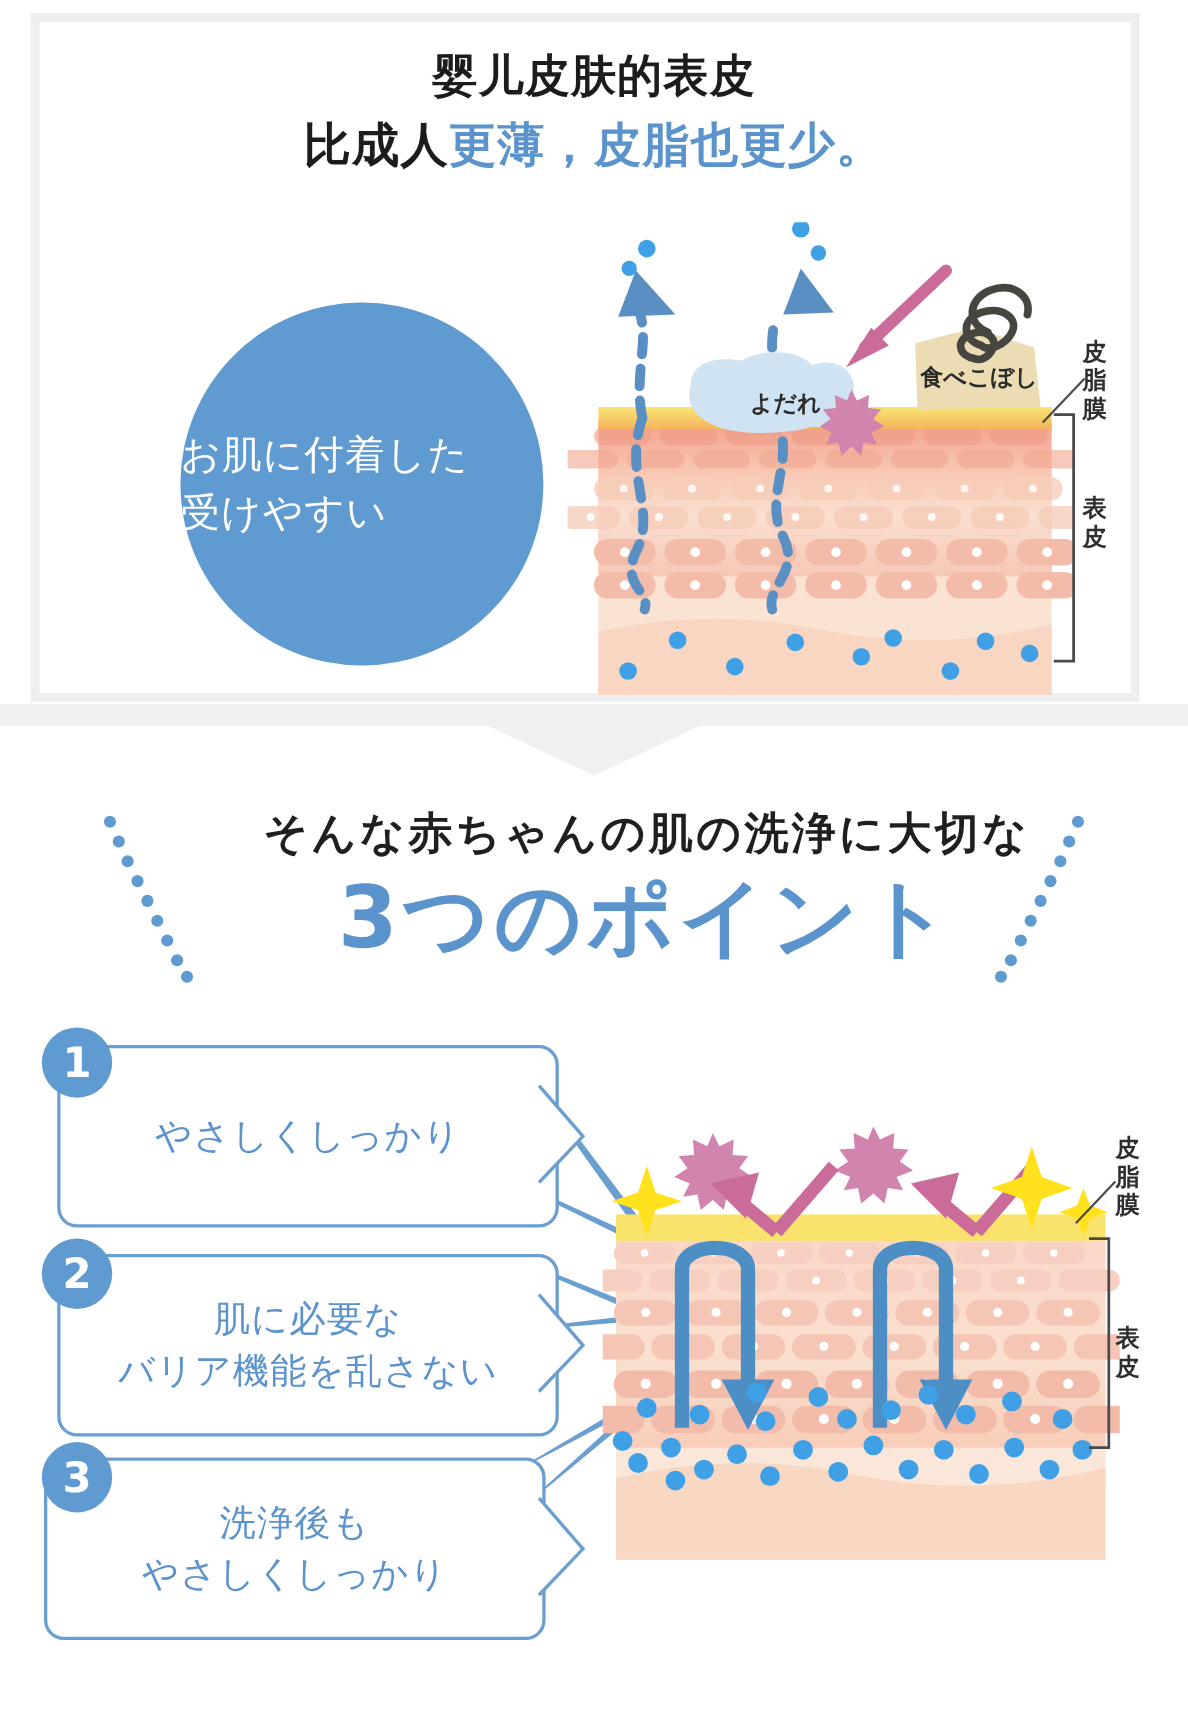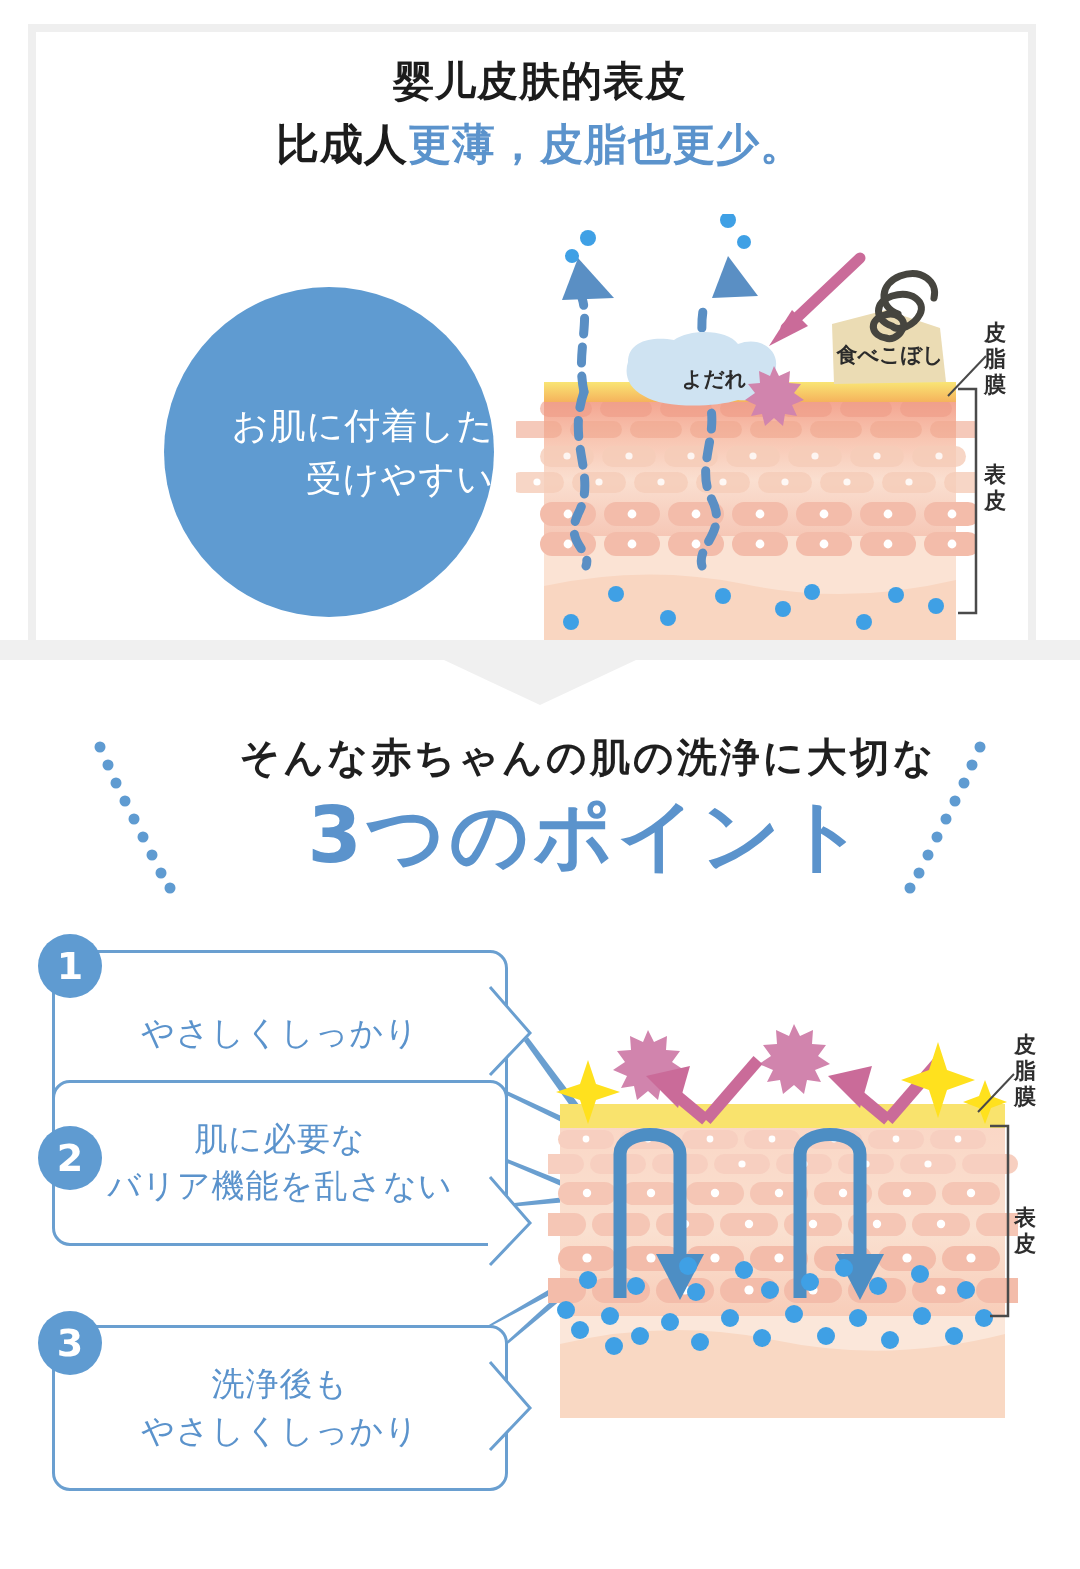--- a/index.html
+++ b/index.html
@@ -5,39 +5,39 @@
   html,body{margin:0;padding:0;}
   body{
     width:1080px;height:1569px;background:#ffffff;
     font-family:"DejaVu Sans","Liberation Sans",sans-serif;
     position:relative;overflow:hidden;
   }
   .page{position:relative;width:1080px;height:1569px;}
 
   
   .top-panel{
-    position:absolute;left:28px;top:24px;width:1008px;height:626px;
+    position:absolute;left:28px;top:12px;width:1008px;height:626px;
     background:#ffffff;border:8px solid #efefef;box-sizing:border-box;
   }
   .headline-wrap{position:absolute;left:0;top:22px;width:1008px;text-align:center;}
   .headline-1{
     font-size:41px;font-weight:700;color:#1c1c1c;letter-spacing:1px;
     line-height:1.35;font-family:"DejaVu Sans","Liberation Sans",sans-serif;
   }
   .headline-2{
     font-size:43px;font-weight:700;letter-spacing:1px;line-height:1.45;
     color:#1c1c1c;margin-top:4px;
   }
   .hl-blue{color:#5b93cc;}
 
   
   .blue-circle{
     position:absolute;left:128px;top:255px;width:330px;height:330px;border-radius:50%;
     background:#5f9bd1;display:flex;flex-direction:column;
-    align-items:flex-end;justify-content:center;
+    align-items:flex-start;justify-content:center;
   }
   .blue-circle .bc-line{
     color:#ffffff;font-size:36px;line-height:1.48;letter-spacing:1px;font-weight:500;
     white-space:nowrap;
   }
 
   .label-side{
     position:absolute;font-size:22px;line-height:1.18;color:#2e2e2e;font-weight:700;
     letter-spacing:0;text-align:center;width:26px;
   }
@@ -324,31 +324,31 @@
 
   <div class="callout" style="left:52px;top:950px;width:450px;height:160px;">
     <div class="ct">やさしくしっかり</div>
   </div>
   <div class="badge" style="left:38px;top:934px;">1</div>
   <svg width="46" height="96" style="position:absolute;left:488px;top:985px;">
     <polygon points="0,0 44,48 0,92" fill="#ffffff" stroke="none"></polygon>
     <polyline points="2,2 42,48 2,90" fill="none" stroke="#6a9fd0" stroke-width="3"></polyline>
   </svg>
 
-  <div class="callout" style="left:52px;top:1080px;width:450px;height:160px;">
+  <div class="callout" style="left:52px;top:1140px;width:450px;height:160px;">
     <div class="ct">肌に必要な</div>
     <div class="ct">バリア機能を乱さない</div>
   </div>
   <div class="badge" style="left:38px;top:1126px;">2</div>
   <svg width="46" height="96" style="position:absolute;left:488px;top:1175px;">
     <polygon points="0,0 44,48 0,92" fill="#ffffff" stroke="none"></polygon>
     <polyline points="2,2 42,48 2,90" fill="none" stroke="#6a9fd0" stroke-width="3"></polyline>
   </svg>
 
-  <div class="callout" style="left:52px;top:1325px;width:450px;height:160px;">
+  <div class="callout" style="left:40px;top:1325px;width:450px;height:160px;">
     <div class="ct">洗浄後も</div>
     <div class="ct">やさしくしっかり</div>
   </div>
   <div class="badge" style="left:38px;top:1311px;">3</div>
   <svg width="46" height="96" style="position:absolute;left:488px;top:1360px;">
     <polygon points="0,0 44,48 0,92" fill="#ffffff" stroke="none"></polygon>
     <polyline points="2,2 42,48 2,90" fill="none" stroke="#6a9fd0" stroke-width="3"></polyline>
   </svg>
 
   <svg width="470" height="400" viewBox="0 0 470 400" style="position:absolute;left:548px;top:1018px;">

